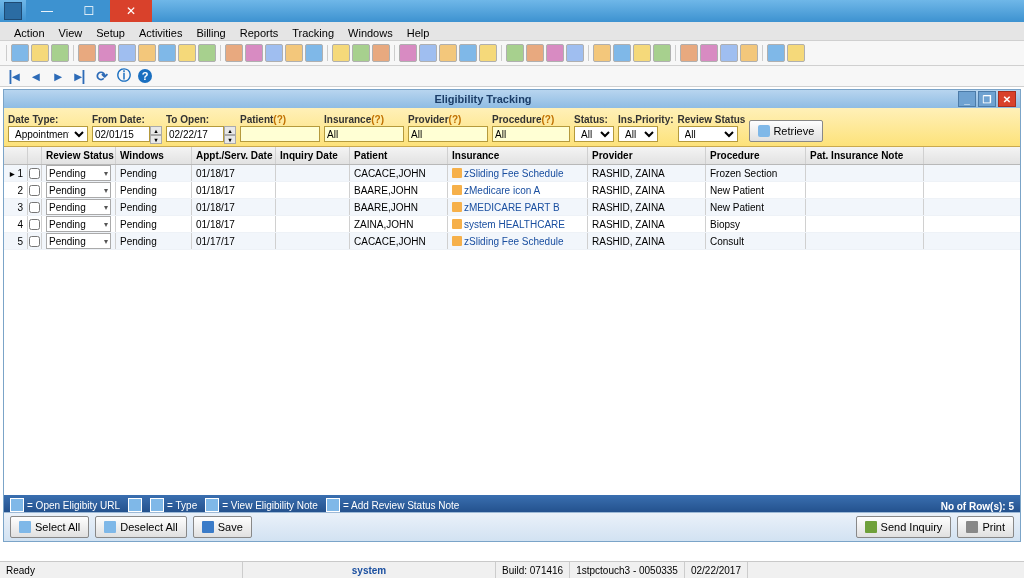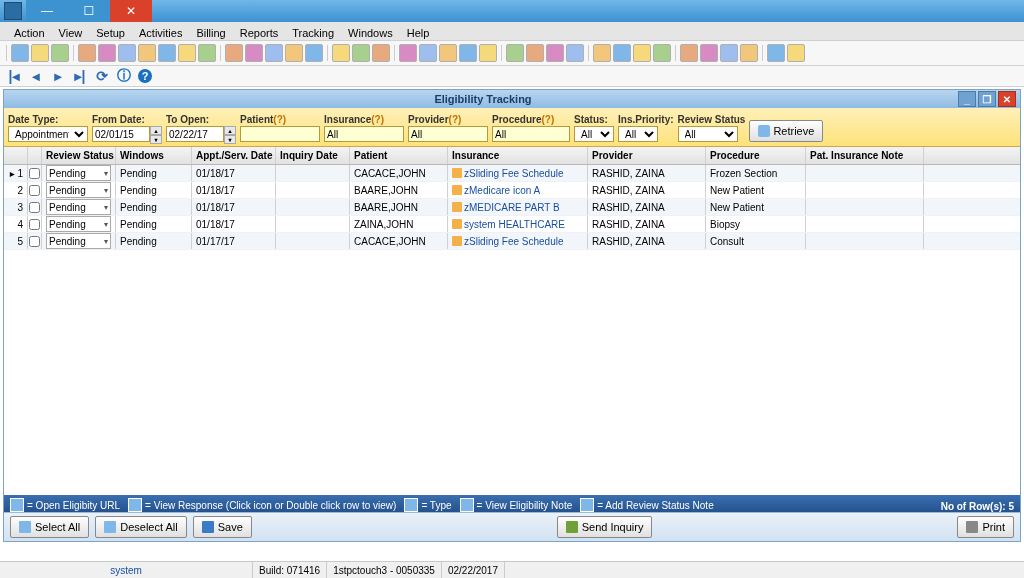--- a/index.html
+++ b/index.html
@@ -51,24 +51,24 @@
 .insico{width:10px;height:10px;background:#f6b04a;display:inline-block;margin-right:2px;border-radius:1px}
 .grid-body{height:330px;overflow:hidden}
 .legendbar{background:linear-gradient(#3a6fb0,#24528e);height:17px;color:#fff;font-size:10px;display:flex;align-items:flex-end;padding:0 6px;justify-content:space-between}
 .legendbar .lg{display:flex;gap:8px;align-items:center;flex-wrap:nowrap;overflow:hidden}
 .legendbar .li{display:flex;align-items:center;gap:3px;white-space:nowrap}
 .legendbar .lic{width:12px;height:12px;background:#7fb8e8;border:1px solid #fff}
 .legendbar .rc{font-weight:bold;white-space:nowrap}
 .btnrow{background:linear-gradient(#eaf1f9,#d2e2f2);height:28px;display:flex;align-items:center;padding:0 6px;gap:6px;border-top:1px solid #9db9d6}
 .btnrow .bbtn{height:20px;padding:0 8px;background:linear-gradient(#fefefe,#e0e0e0);border:1px solid #888;border-radius:2px;font-size:11px;display:flex;align-items:center;gap:4px;cursor:pointer}
 .btnrow .bico{width:12px;height:12px;background:#7fb8e8;border-radius:1px}
-.btnrow .center{display:flex;justify-content:center;flex:1}
+.btnrow .center{display:flex;justify-content:flex-end;flex:1}
 .statusbar{position:absolute;bottom:0;left:0;right:0;height:16px;background:#f0f0f0;border-top:1px solid #c9c9c9;display:flex;align-items:center;font-size:10px}
 .statusbar .seg{padding:0 6px;border-right:1px solid #ccc;height:100%;display:flex;align-items:center}
-.statusbar .sys{color:#1a4fa0;font-weight:normal}
+.statusbar .sys{color:#1a4fa0;font-weight:bold}
 input[type=checkbox]{width:11px;height:11px;margin:0}
 </style>
 </head>
 <body>
 
 <div class="titlebar">
   <span class="icon"></span>
   <div class="win-btns">
     <div class="win-btn min">—</div>
     <div class="win-btn max">☐</div>
@@ -350,21 +350,20 @@
   </div>
 
   <div class="legendbar">
     <div class="lg">
       <span class="li">
           <span class="lic"></span>
           <span>= Open Eligibity URL</span>
         </span>
       <span class="li">
           <span class="lic"></span>
-          <span>= View Response (Click icon or Double click row to view)</span>
         </span>
       <span class="li">
           <span class="lic"></span>
           <span>= Type</span>
         </span>
       <span class="li">
           <span class="lic"></span>
           <span>= View Eligibility Note</span>
         </span>
       <span class="li">
@@ -395,17 +394,18 @@
         </div>
       </div>
     <div class="bbtn">
         <span class="bico" style="background:#888"></span>
         <span>Print</span>
       </div>
   </div>
 </div>
 
 <div class="statusbar">
+  <span class="seg" style="width:230px">Ready</span>
   <span class="seg sys" style="width:240px;justify-content:center">system</span>
   <span class="seg">Build: 071416</span>
   <span class="seg">1stpctouch3 - 0050335</span>
   <span class="seg">02/22/2017</span>
 </div>
 
 </body></html>

